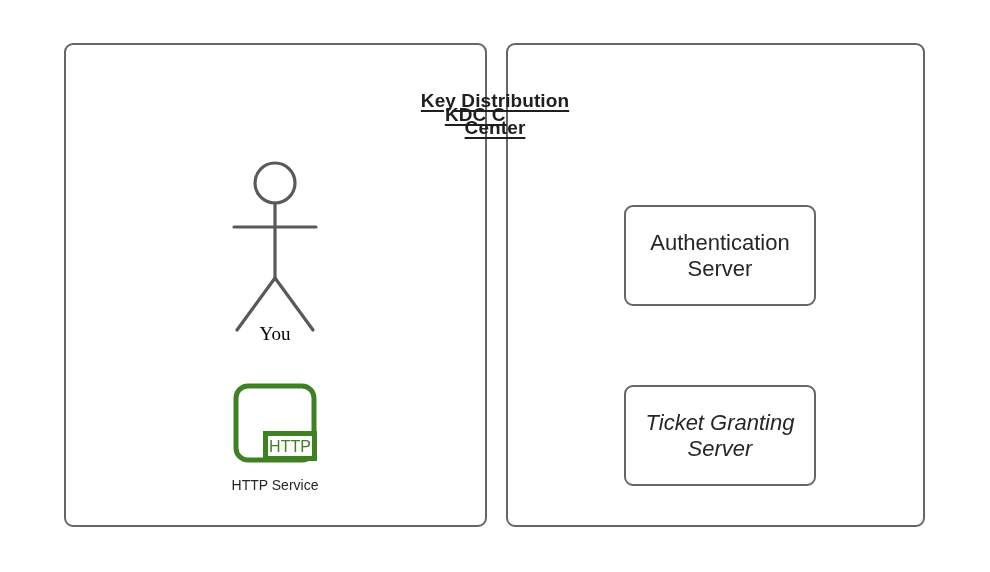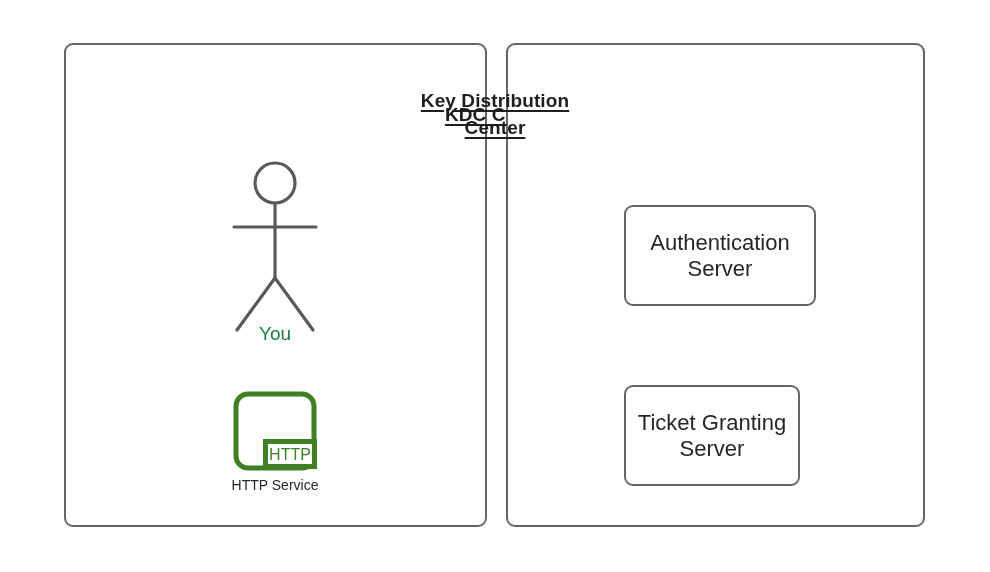--- a/index.html
+++ b/index.html
@@ -74,28 +74,29 @@
   .actor svg { display: block; }
 
   .actor-label {
     position: absolute;
     left: 195px;
     top: 322px;
     width: 160px;
     text-align: center;
     font-size: 19px;
     line-height: 24px;
-    color: #15803d;
+    color: #000000;
+    font-family: Liberation Serif, serif;
   }
 
   
   .http-icon {
     position: absolute;
     left: 233px;
-    top: 391px;
+    top: 383px;
     width: 86px;
     height: 84px;
     text-align: right;
   }
   .http-icon svg { display: block; }
 
   .http-label {
     position: absolute;
     left: 175px;
     top: 473px;
@@ -123,22 +124,23 @@
   }
   #box-auth {
     left: 624px;
     top: 205px;
     width: 192px;
     height: 101px;
   }
   #box-tgs {
     left: 624px;
     top: 385px;
-    width: 176px;
+    width: 192px;
     height: 101px;
+    font-style: italic;
   }
   .server-box-label {
     display: block;
     padding: 0 8px;
   }
 </style>
 </head>
 <body>
 
 <div class="canvas">

